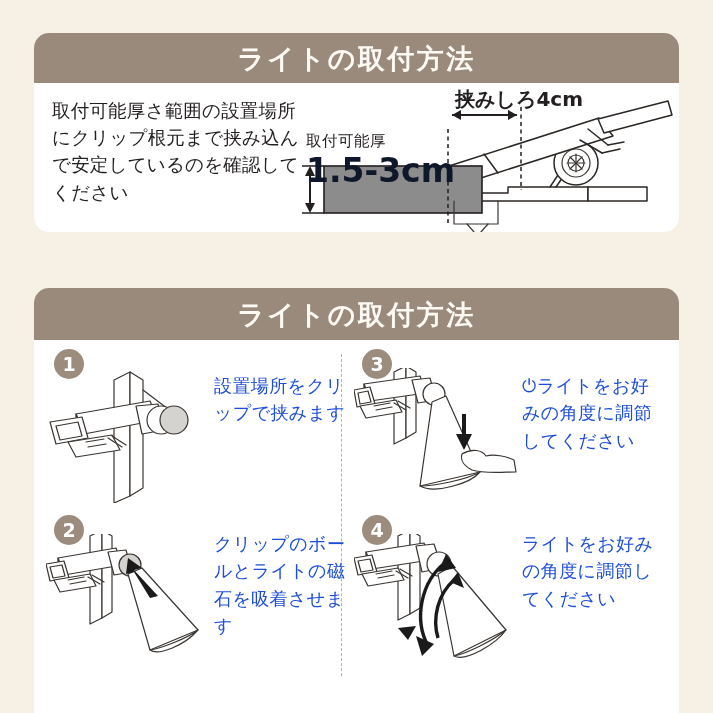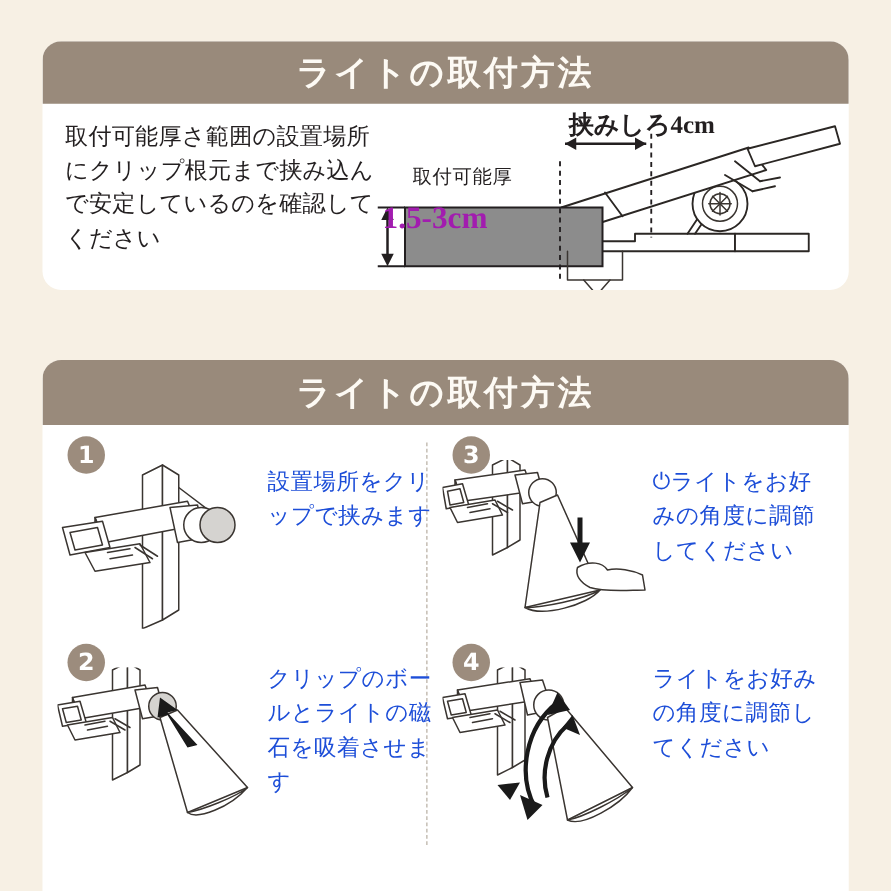--- a/index.html
+++ b/index.html
@@ -36,21 +36,20 @@
     font-weight:bold;
     letter-spacing:2.5px;
     line-height:1;
     white-space:nowrap;
   }
 
   
   .clip-body{
     position:relative;
     height:122px;
-    font-family:Liberation Serif, serif;
   }
   .clip-note{
     position:absolute;
     left:18px;top:14px;
     width:250px;
     font-size:18.5px;
     line-height:1.47;
     color:#231f20;
     letter-spacing:0.2px;
   }
@@ -181,22 +180,22 @@
             <path d="M0 83 L22 83 M0 130 L22 130" stroke-width="1.6"></path>
           </g>
 
           <path class="ln-t" d="M152 118 L152 141 L196 141 L196 118"></path>
           <path class="ln-t" d="M165 141 L172 149 M186 141 L179 149"></path>
         </svg>
 
         <div style="position:absolute;left:153px;top:3px;font-size:20px;font-weight:bold;color:#231f20;white-space:nowrap;">挟みしろ4cm</div>
       </div>
 
-      <div style="position:absolute;left:272px;top:48px;font-size:15.5px;color:#231f20;letter-spacing:0.5px;white-space:nowrap;margin-left:24px;">取付可能厚</div>
-      <div style="position:absolute;left:272px;top:78px;font-size:25px;font-weight:bold;color:#a21caf;letter-spacing:0px;white-space:nowrap;">1.5-3cm</div>
+      <div style="position:absolute;left:272px;top:48px;font-size:15.5px;color:#231f20;letter-spacing:0.5px;white-space:nowrap;">取付可能厚</div>
+      <div style="position:absolute;left:272px;top:68px;font-size:33px;font-weight:bold;color:#0f172a;letter-spacing:0px;white-space:nowrap;">1.5-3cm</div>
     </div>
   </div>
 
   <div class="card" id="card-light">
 
     <div class="card-header">
       <div class="card-header-title">ライトの取付方法</div>
     </div>
 
     <div class="steps-body">

